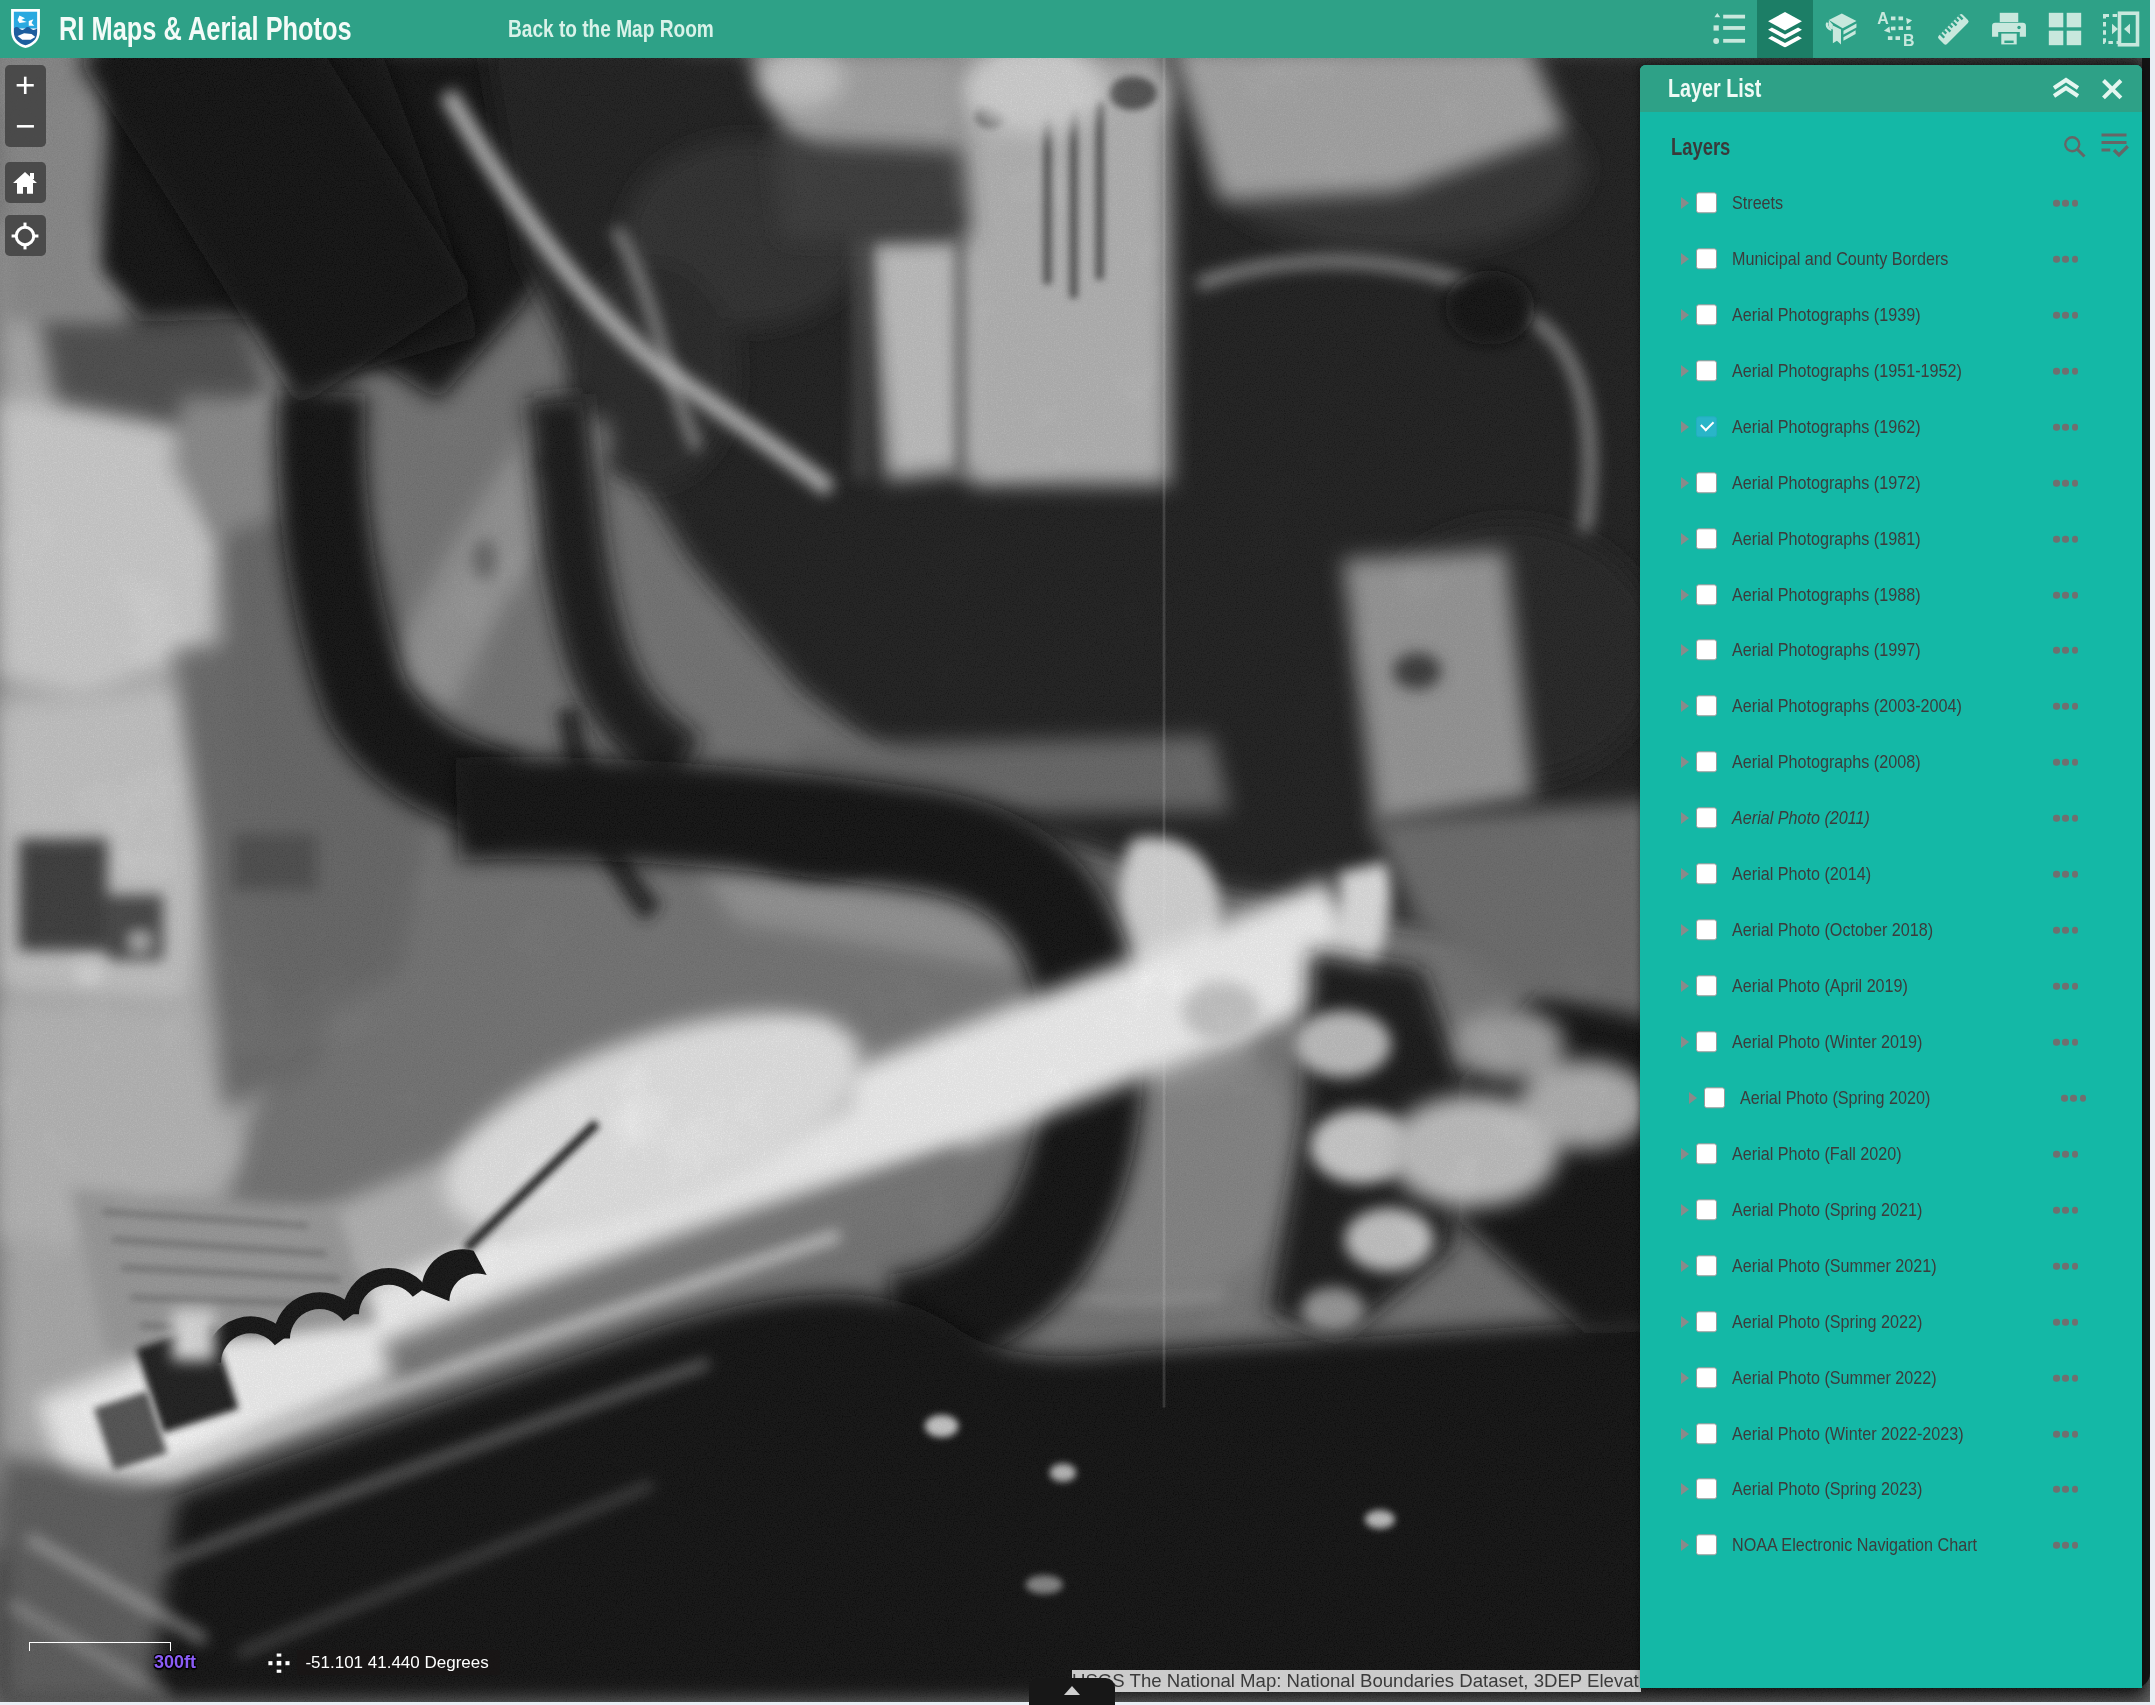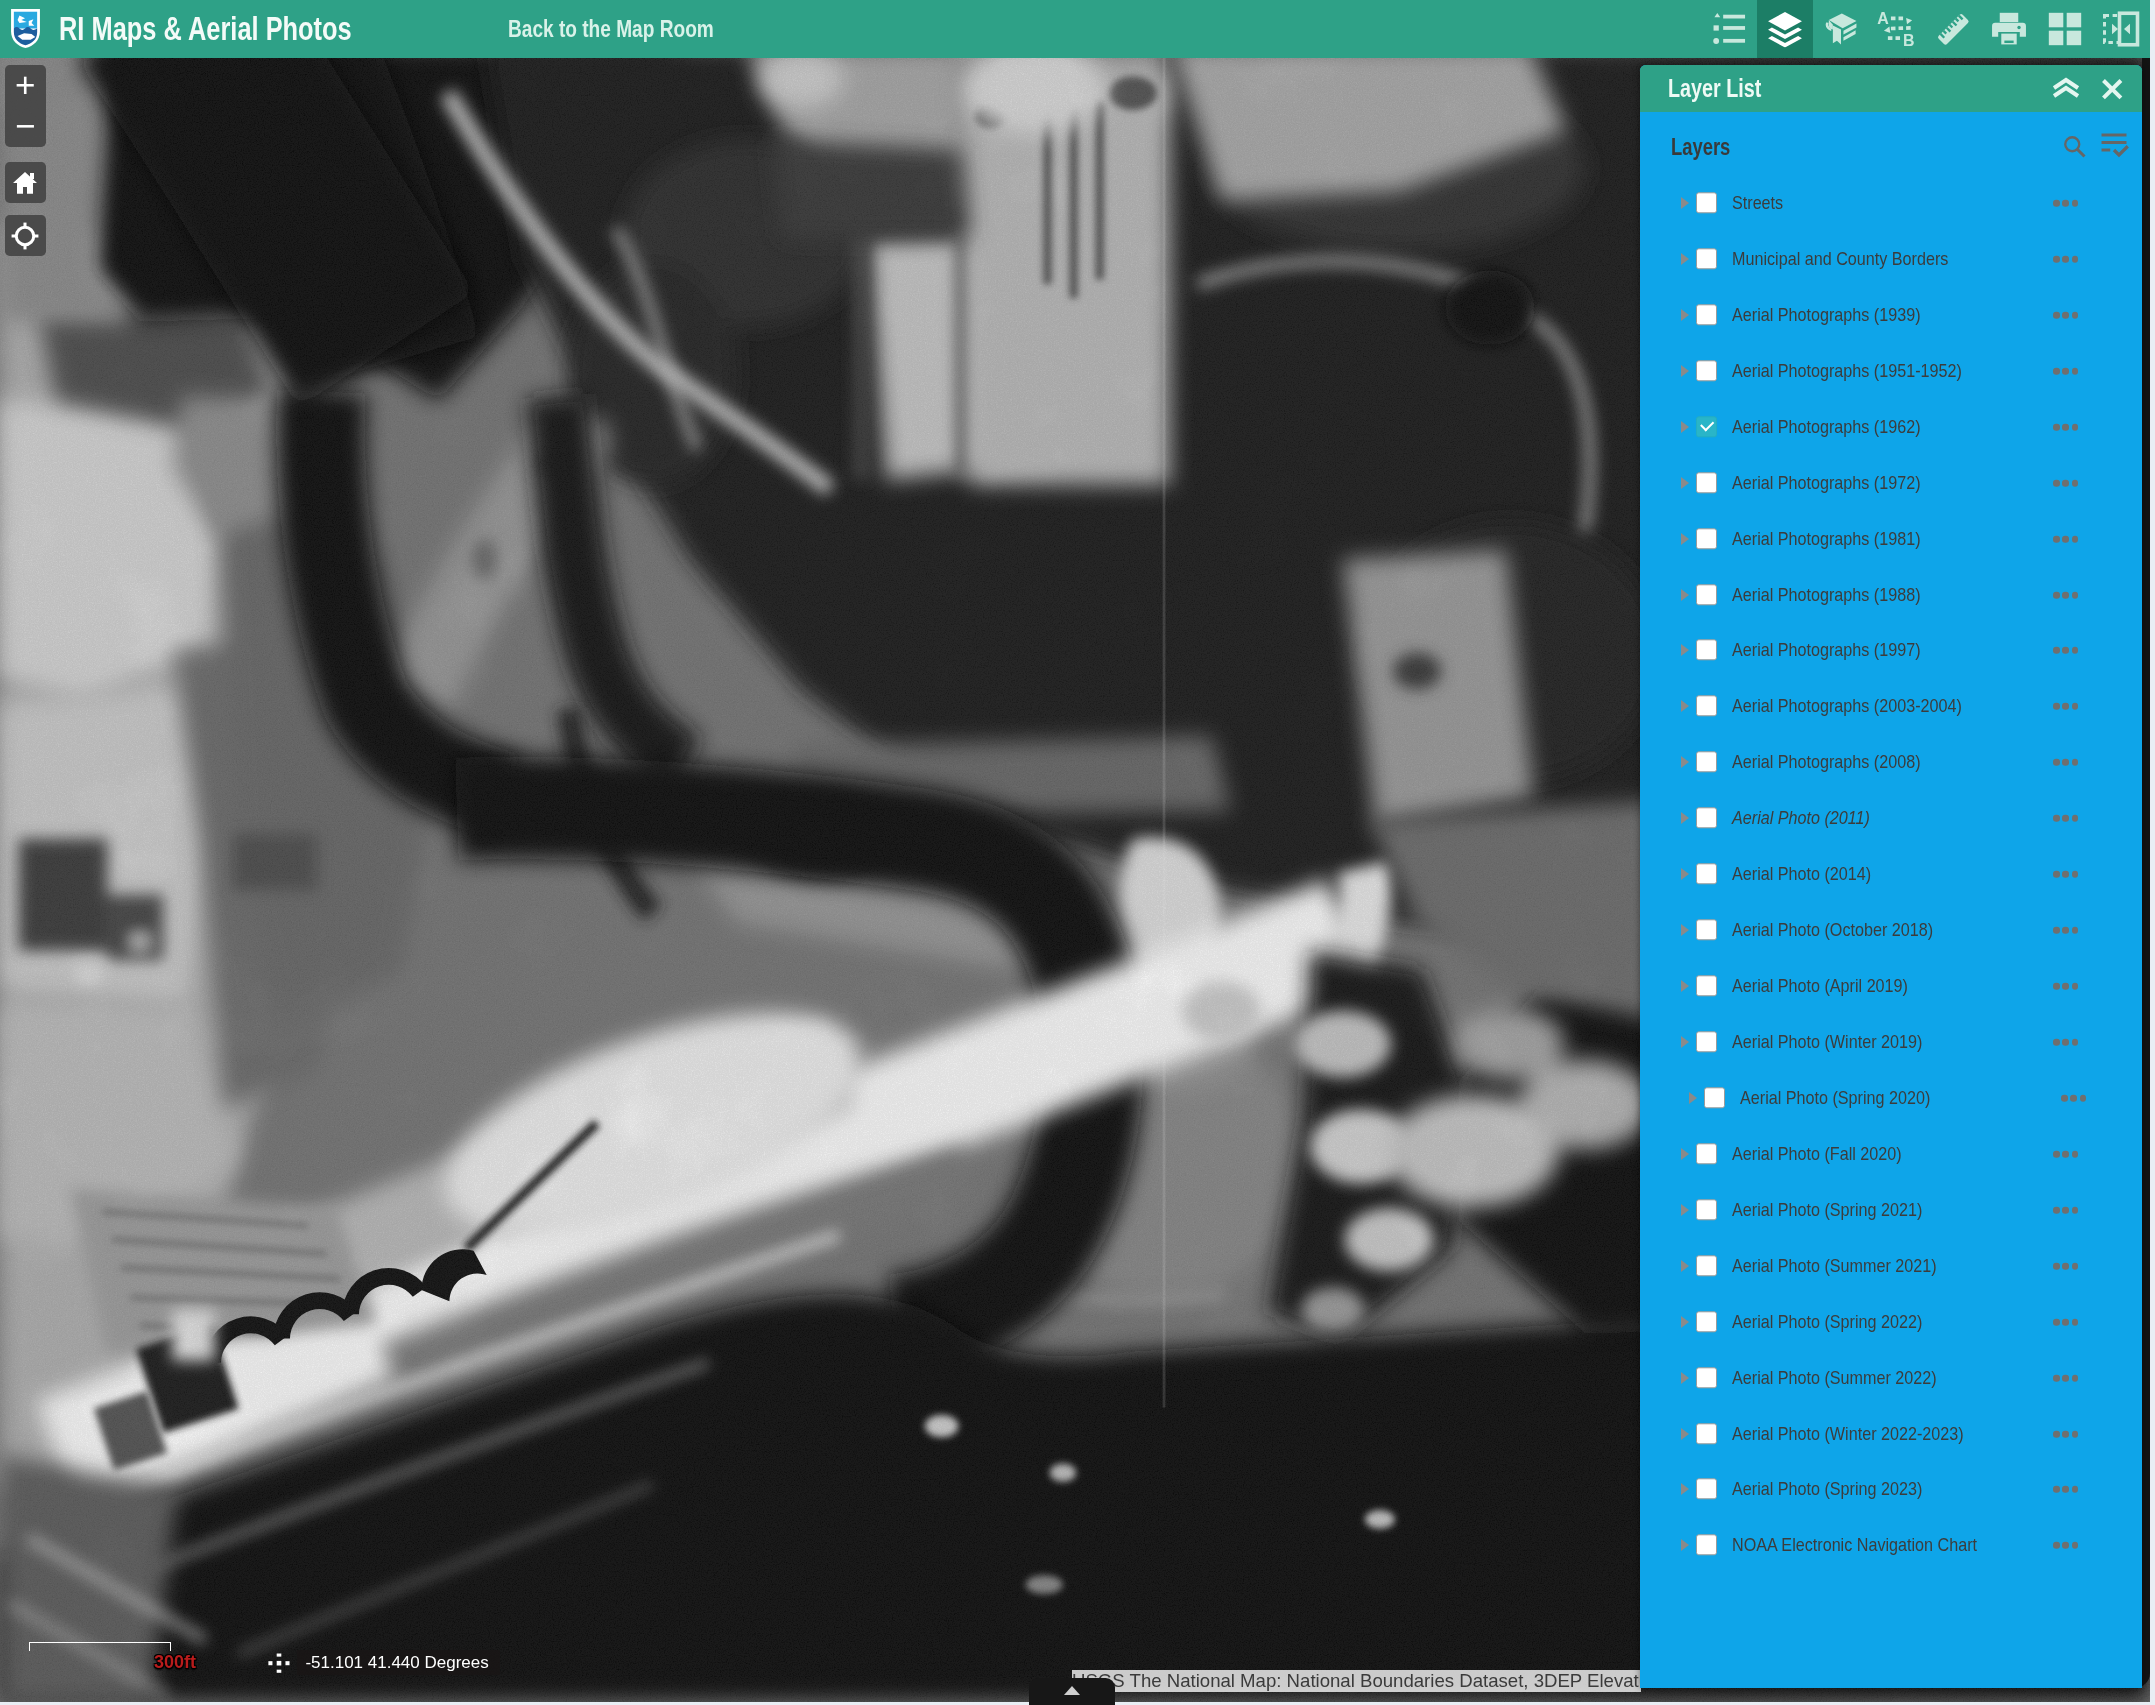--- a/index.html
+++ b/index.html
@@ -21,32 +21,32 @@
   #homeb { left:4.7px; top:162px; width:41px; height:41px; }
   #locb  { left:4.7px; top:215px; width:41px; height:41px; }
   #homeb svg, #locb svg { position:absolute; left:50%; top:50%; transform:translate(-50%,-50%); }
   
   #search { position:absolute; left:60px; top:65px; width:379px; height:44px; background:#fff; border-radius:2.8px; box-shadow:0 0.9px 2.8px rgba(0,0,0,0.35); }
   #search .ph { position:absolute; left:14px; top:0; line-height:44px; font-size:19.6px; color:#999; }
   #search .div { position:absolute; left:332px; top:0.9px; width:0.9px; height:42px; background:#d8d8d8; }
   #search svg { position:absolute; left:345px; top:9.3px; }
   
   #sbar { position:absolute; left:29px; top:1642px; width:142px; height:9.3px; border:1.9px solid #fff; border-bottom:none; }
-  #sbart { position:absolute; left:154px; top:1652px; font-size:18px; font-weight:bold; color:#b91c1c; text-shadow:-0.9px -0.9px 0 #000,0.9px -0.9px 0 #000,-0.9px 0.9px 0 #000,0.9px 0.9px 0 #000, 0 1.9px 1.9px #000; }
+  #sbart { position:absolute; left:154px; top:1652px; font-size:18px; font-weight:bold; color:#8b5cf6; text-shadow:-0.9px -0.9px 0 #000,0.9px -0.9px 0 #000,-0.9px 0.9px 0 #000,0.9px 0.9px 0 #000, 0 1.9px 1.9px #000; }
   #coords { position:absolute; left:297px; top:1650px; width:auto; white-space:nowrap; padding-right:11.2px; height:25px; background:rgba(25,22,22,0.88); color:#fff; font-size:17px; line-height:25px; padding-left:8.4px; }
   #xhair { position:absolute; left:267px; top:1652px; width:24px; height:22.4px; }
   
   #attr { position:absolute; left:1072px; top:1670px; width:569px; height:22.4px; background:rgba(255,255,255,0.78); overflow:hidden; }
   #attr span { font-size:18.6px; color:#3b3b3b; line-height:22.4px; white-space:nowrap; }
   #tab { position:absolute; left:1029px; top:1678px; width:86px; height:28px; background:#171717; border-radius:9.3px 9.3px 0 0; }
   #tab .tri { position:absolute; left:50%; top:8.4px; transform:translateX(-50%); width:0; height:0; border-left:8.4px solid transparent; border-right:8.4px solid transparent; border-bottom:9.3px solid #cfcfcf; }
   
   #frame { position:absolute; left:1640px; top:58px; width:510px; height:1630px; border-right:8.4px solid #131313; border-bottom:10.3px solid #131313; border-radius:0 0 15px 0; }
   
-  #panel { position:absolute; left:1640px; top:65px; width:502px; height:1623px; background:#0ea5e9; border-radius:5.6px 5.6px 0 0; box-shadow:0 0 7.5px rgba(0,0,0,0.45); }
+  #panel { position:absolute; left:1640px; top:65px; width:502px; height:1623px; background:#14b8a6; border-radius:5.6px 5.6px 0 0; box-shadow:0 0 7.5px rgba(0,0,0,0.45); }
   #phdr { position:absolute; left:0; top:0; width:502px; height:47px; background:#2ea187; border-radius:5.6px 5.6px 0 0; }
   #phdr .t { position:absolute; left:28px; top:0; line-height:47px; font-size:26px; font-weight:bold; color:#eefaf5; transform:scaleX(0.76); transform-origin:left center; white-space:nowrap; }
   #phdr svg { position:absolute; }
   #lyrhdr { position:absolute; left:31px; top:69px; font-size:23px; font-weight:bold; color:#3a3a3a; transform:scaleX(0.8); transform-origin:left top; }
   .row { position:absolute; left:16px; width:446px; height:56px; }
   .row .tri { position:absolute; left:25px; top:50%; transform:translateY(-50%); width:0; height:0; border-top:6.5px solid transparent; border-bottom:6.5px solid transparent; border-left:8.4px solid #8a8a8a; }
   .row .cb { position:absolute; left:40px; top:50%; transform:translateY(-50%); width:21.4px; height:21.4px; border:1.9px solid #9b9b9b; border-radius:2.8px; background:#fff; }
   .row .cb.ck { border-color:#24aec1; background:#29b5c8; }
   .row .cb.ck:after { content:""; position:absolute; left:3.7px; top:2.8px; width:10.3px; height:5.6px; border-left:2.8px solid #fff; border-bottom:2.8px solid #fff; transform:rotate(-45deg); }
   .row .lbl { position:absolute; left:76px; top:0; line-height:56px; font-size:19px; color:#3c3c3c; transform:scaleX(0.85); transform-origin:left center; white-space:nowrap; }

